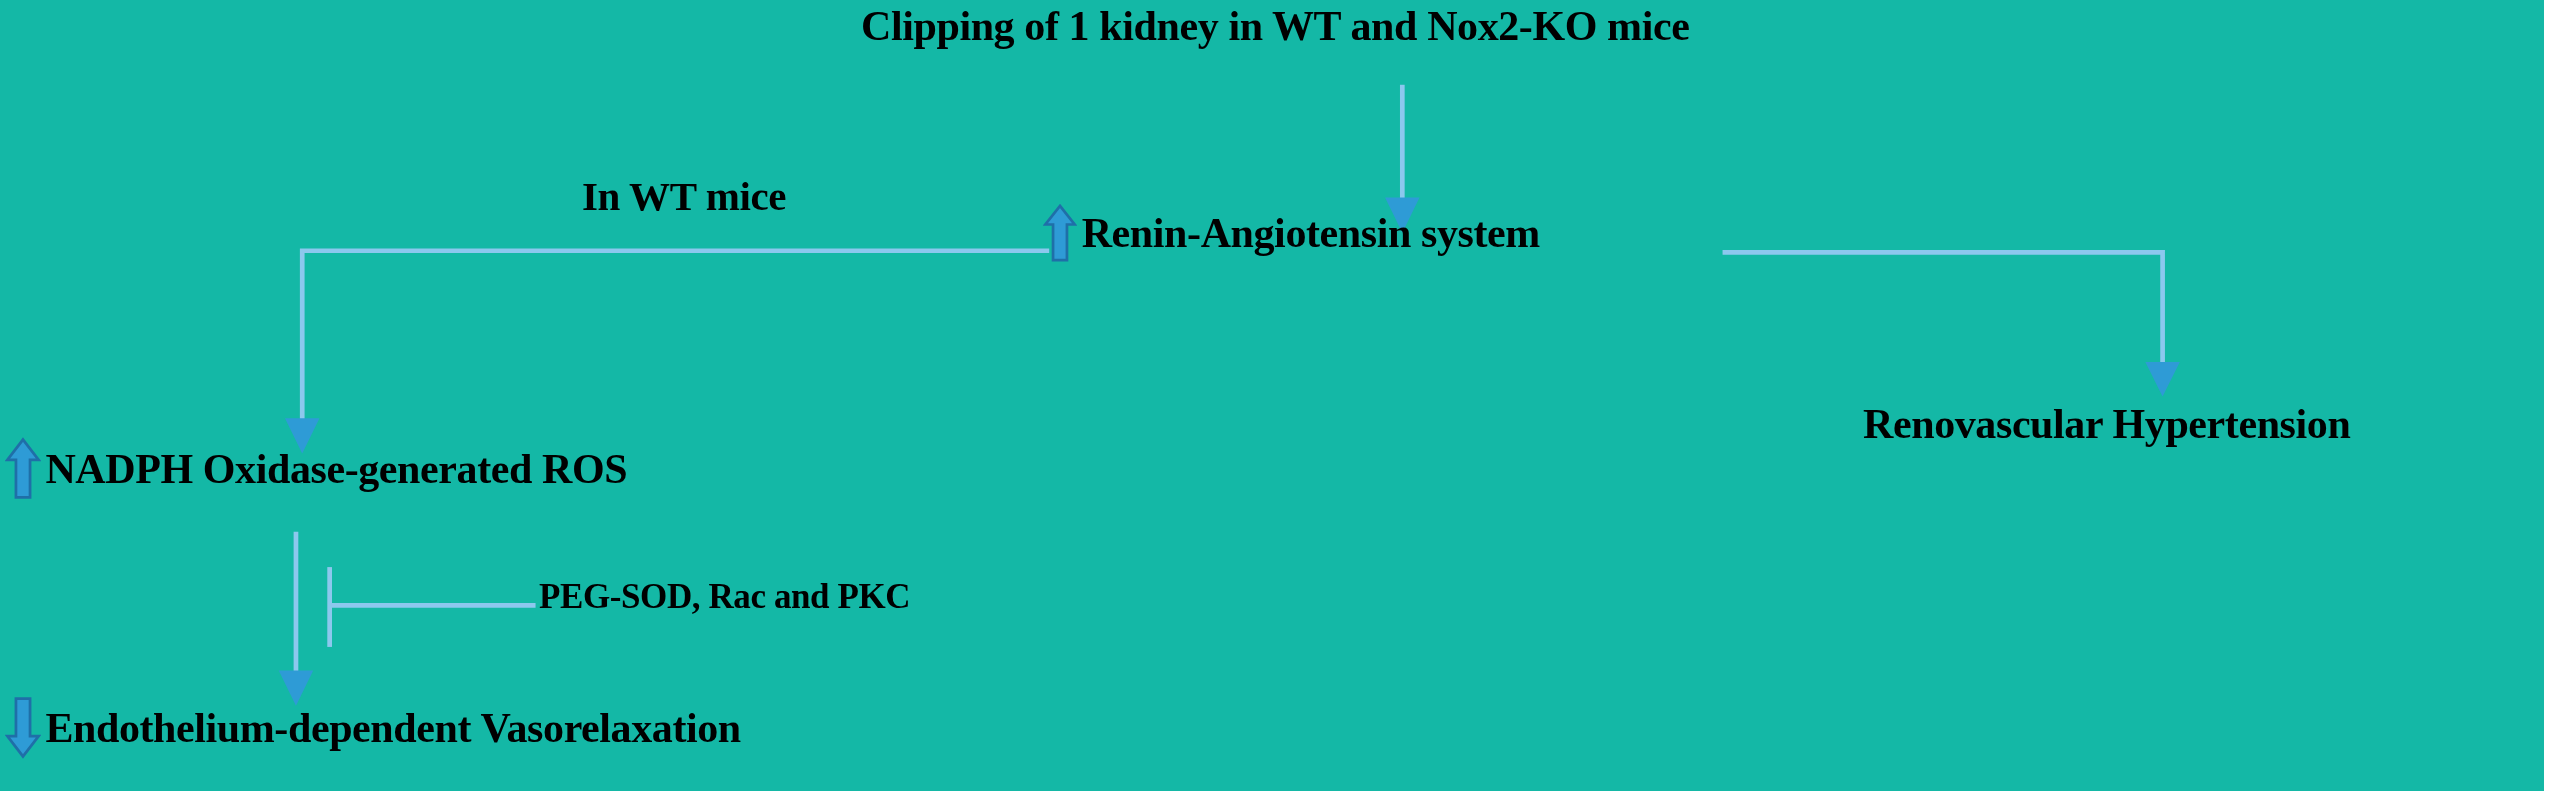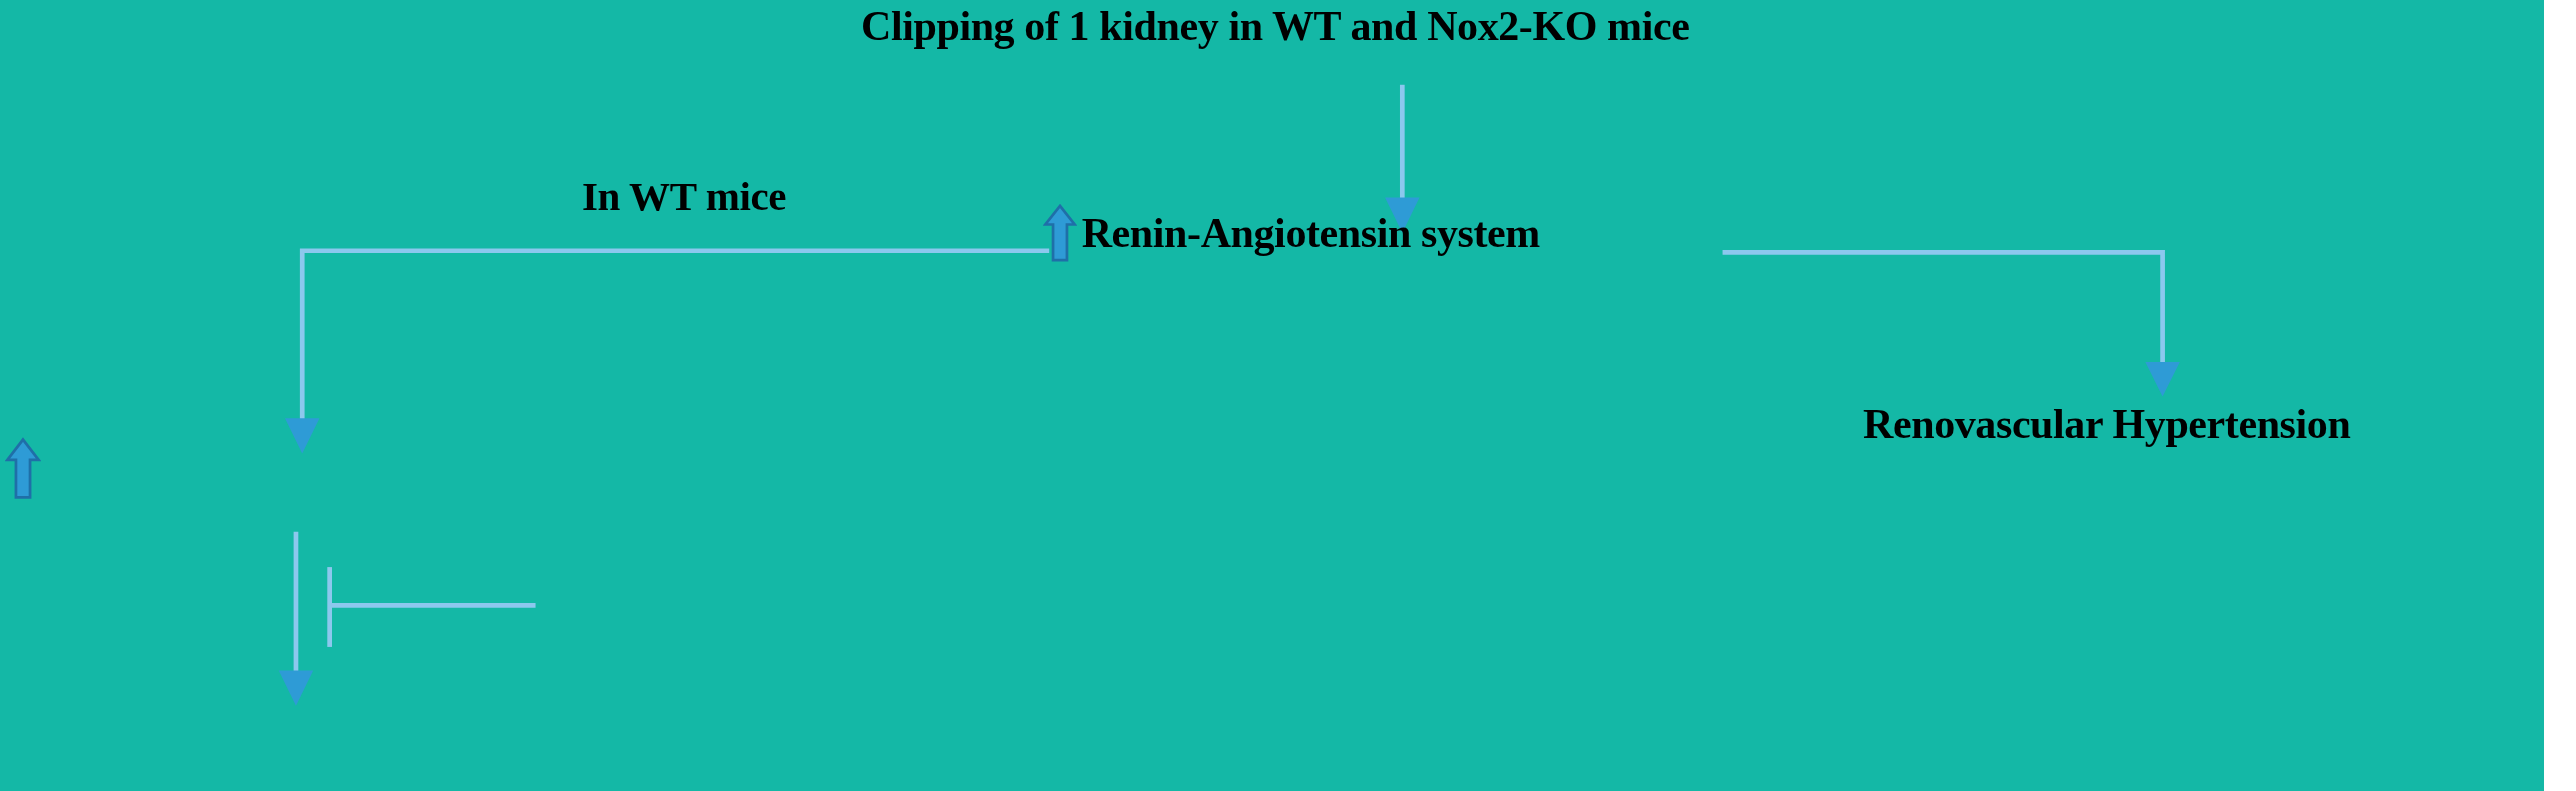--- a/index.html
+++ b/index.html
@@ -149,18 +149,30 @@
     </span>
     <span class="node-label">Renin-Angiotensin system</span>
   </div>
 
   <div class="node" id="node-nadph">
     <span class="indicator">
       <svg width="36" height="63" viewBox="0 0 46 80">
         <polygon points="23,3 43,29 32,29 32,77 14,77 14,29 3,29" fill="#2E9BD6" stroke="#1F6FA8" stroke-width="3.5" stroke-linejoin="miter"></polygon>
       </svg>
     </span>
+    <span class="node-label">NADPH Oxidase-generated ROS</span>
   </div>
 
+  <div class="node" id="node-inhibitors">
+    <span class="node-label">PEG-SOD, Rac and PKC</span>
+  </div>
 
+  <div class="node" id="node-endothelium">
+    <span class="indicator">
+      <svg width="36" height="63" viewBox="0 0 46 80">
+        <polygon points="23,77 43,51 32,51 32,3 14,3 14,51 3,51" fill="#2E9BD6" stroke="#1F6FA8" stroke-width="3.5" stroke-linejoin="miter"></polygon>
+      </svg>
+    </span>
+    <span class="node-label">Endothelium-dependent Vasorelaxation</span>
+  </div>
 
 </div>
 
 
 </body></html>

